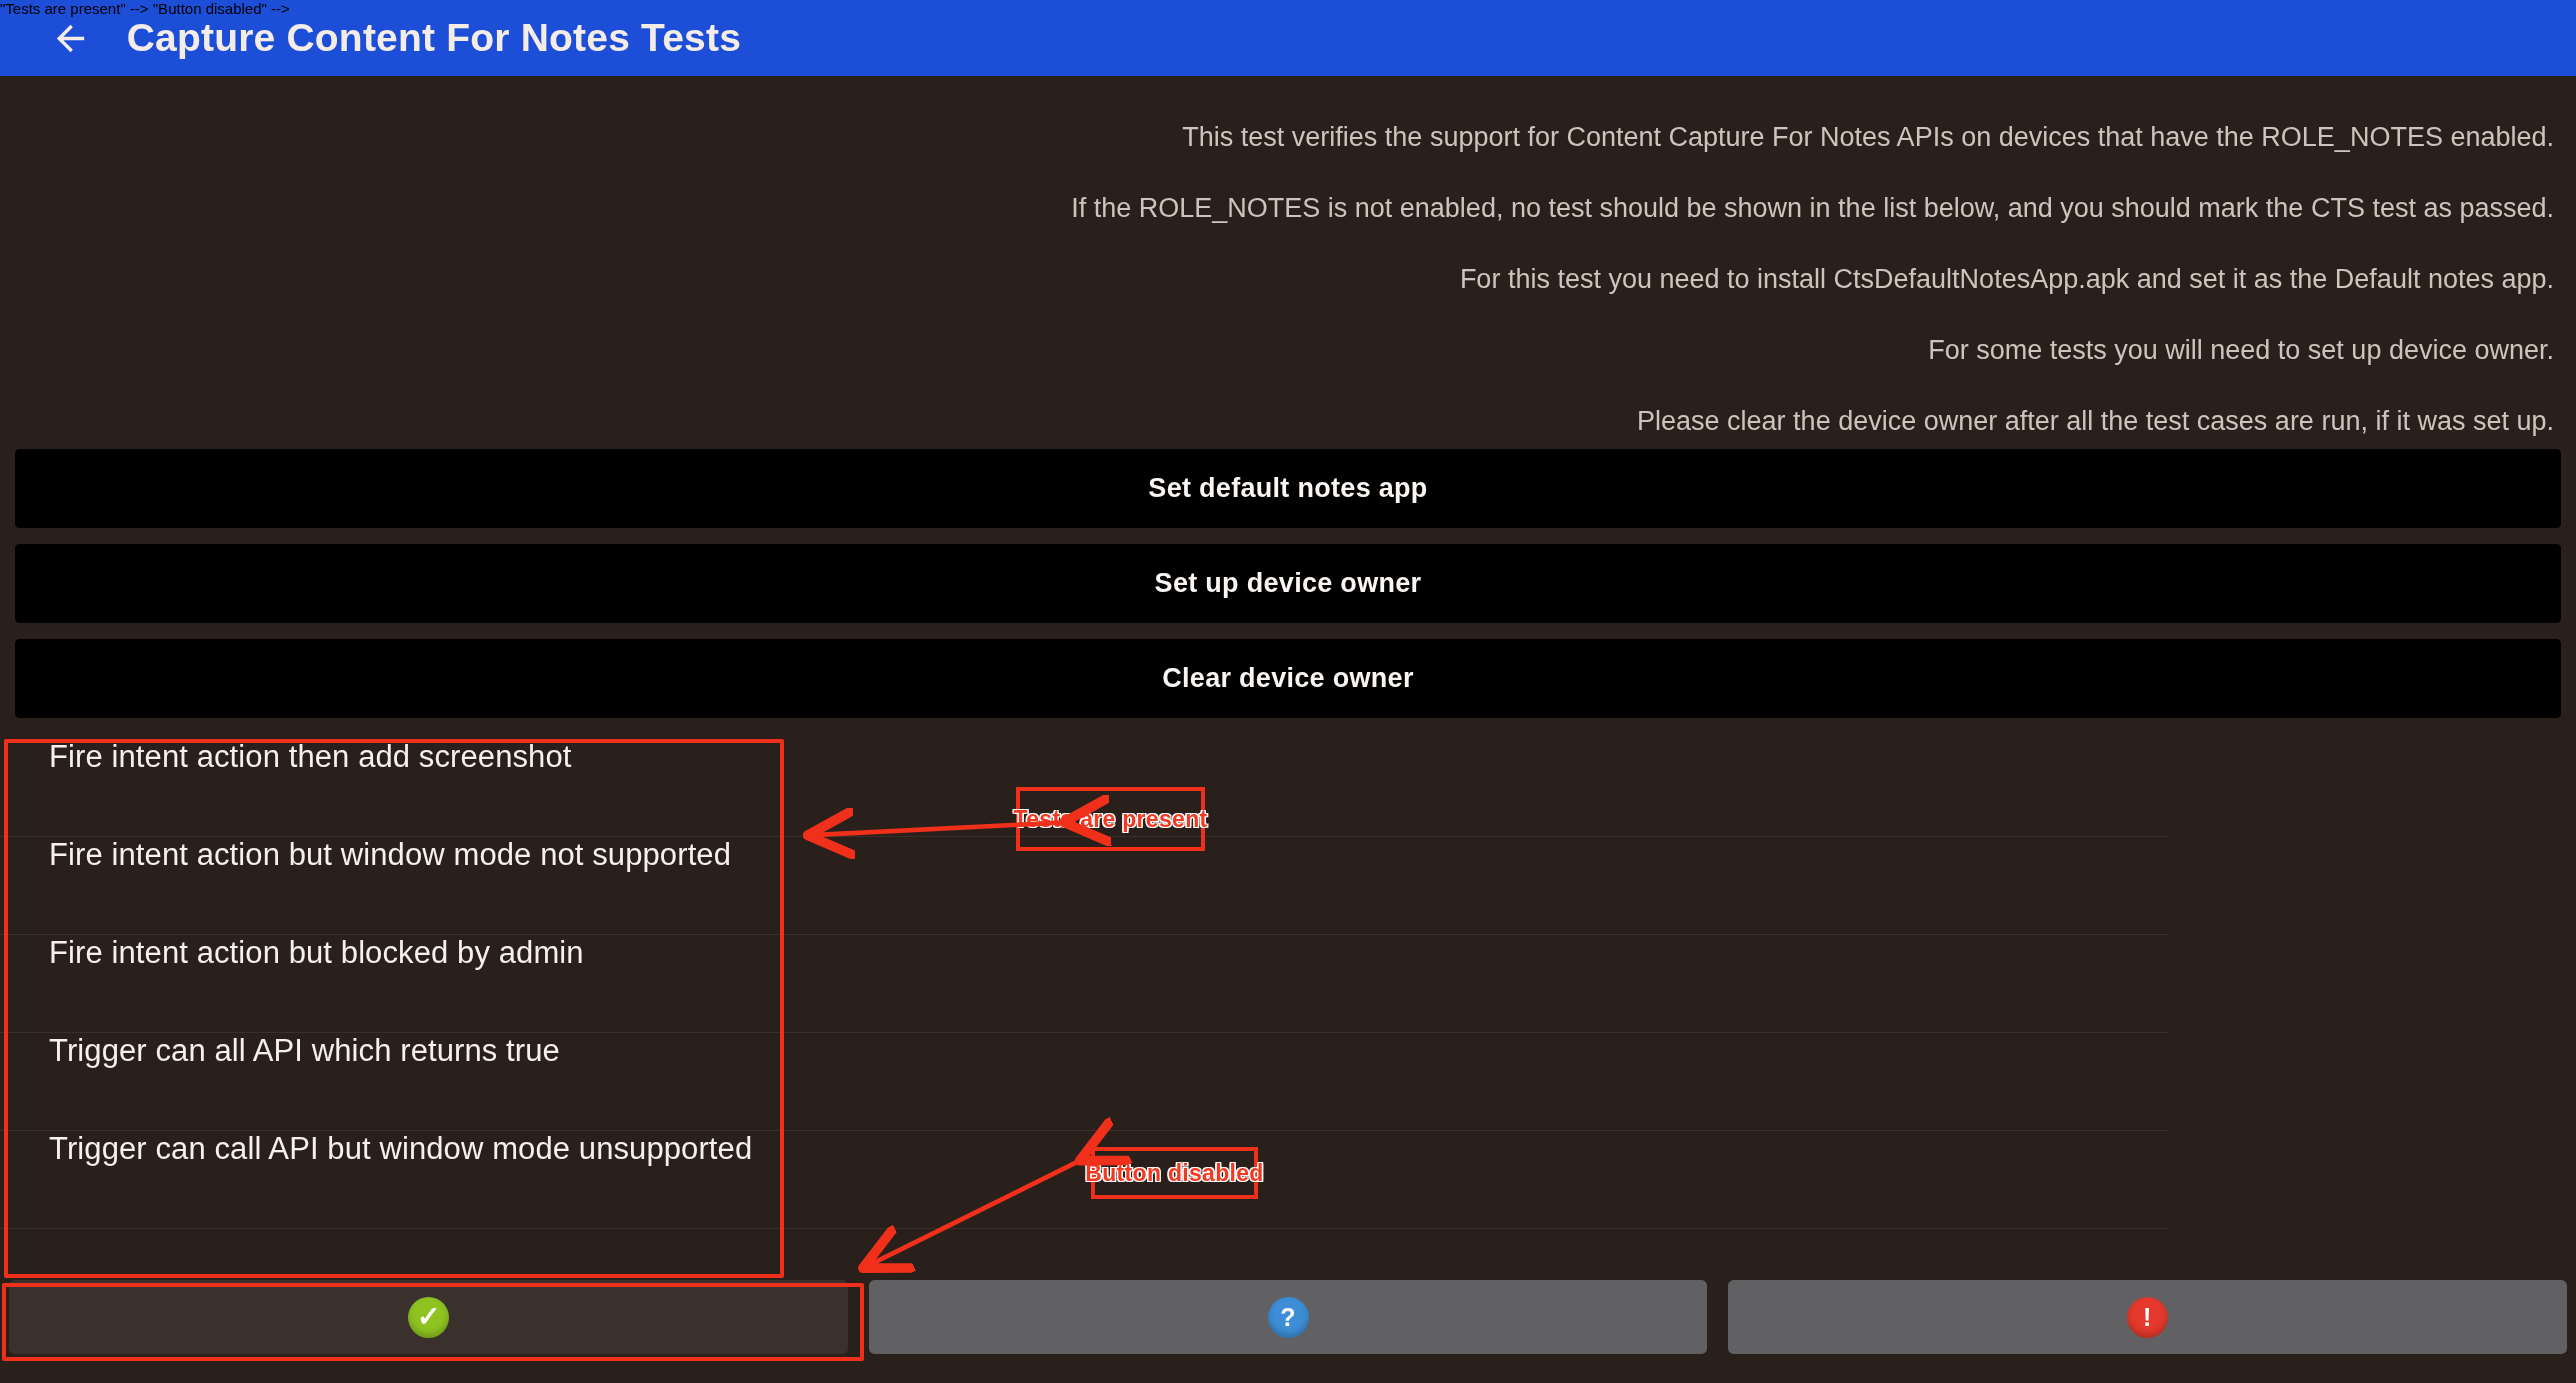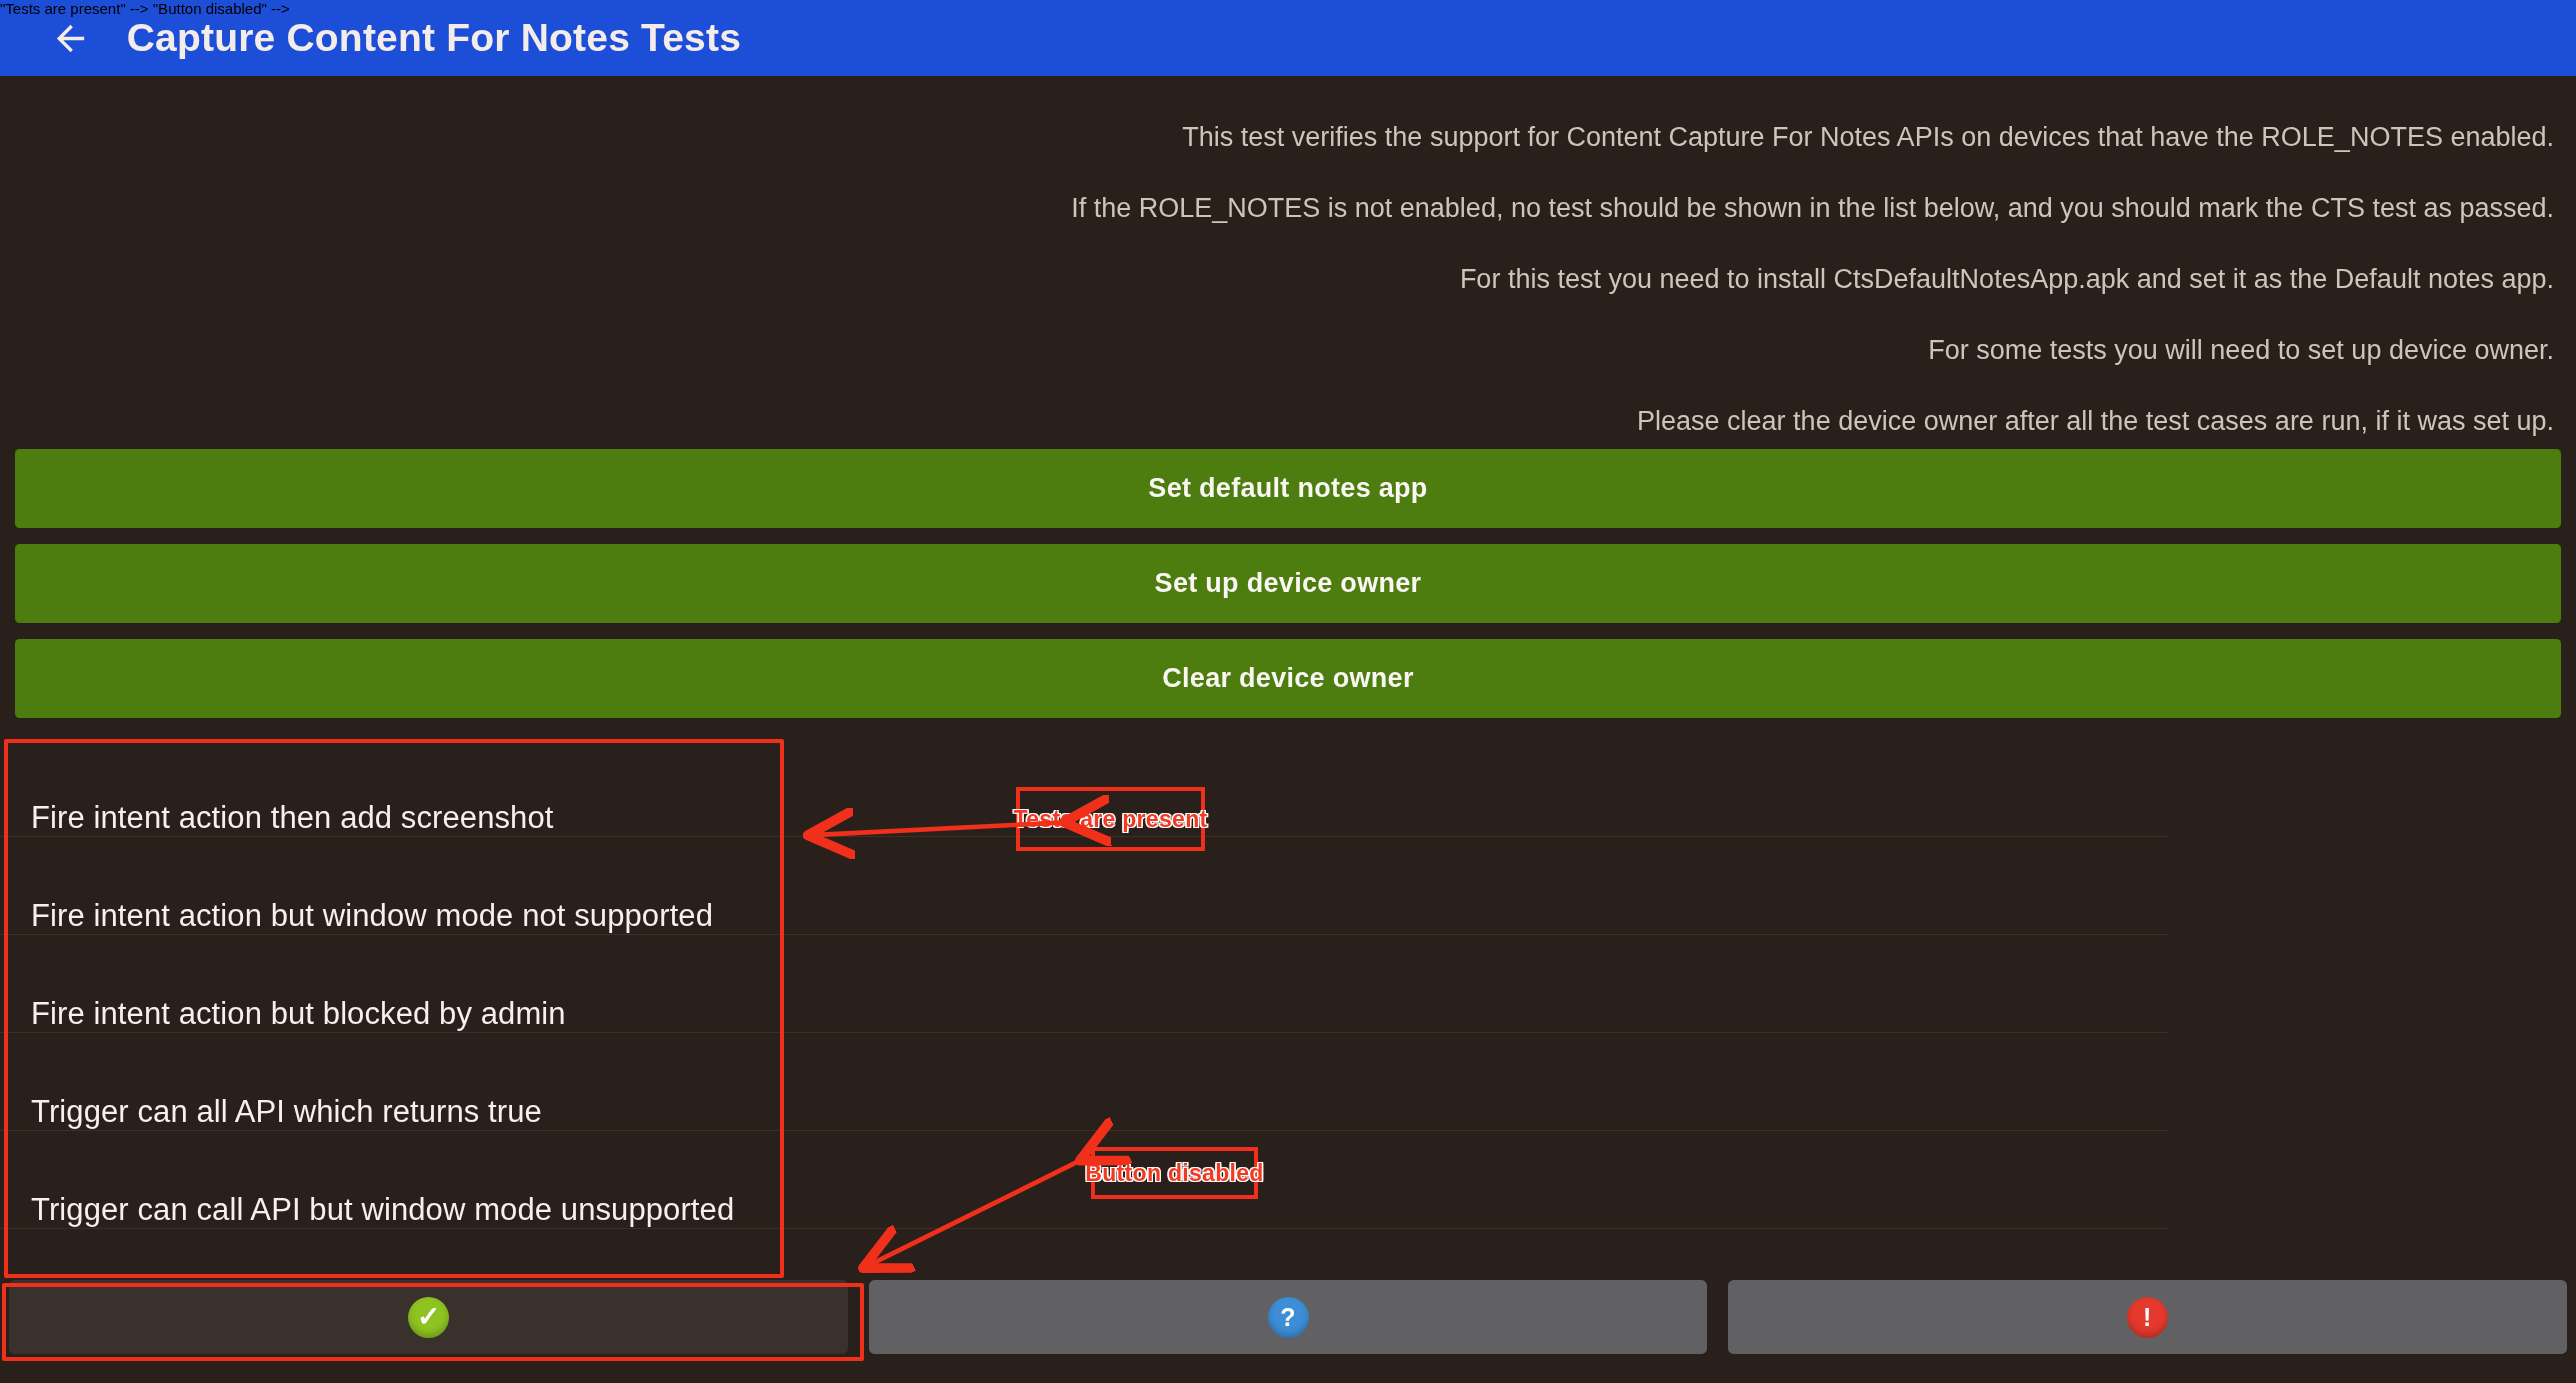--- a/index.html
+++ b/index.html
@@ -75,21 +75,21 @@
     position: absolute;
     left: 0; top: 449px;
     width: 2576px;
   }
   .btn-wide {
     display: block;
     box-sizing: border-box;
     width: 2546px;
     margin: 0 auto 16px auto;
     height: 79px;
-    background: #4d7c0f;
+    background: #000000;
     border: none;
     border-radius: 4.6px;
     color: #faf6f3;
     font-family: "Liberation Sans", sans-serif;
     font-size: 27px;
     font-weight: bold;
     letter-spacing: 0.3px;
     cursor: pointer;
     padding: 0;
   }
@@ -102,22 +102,22 @@
     width: 2576px;
     height: 539px;
     overflow: hidden;
   }
   .test-row {
     position: relative;
     box-sizing: border-box;
     width: 2168px;
     height: 98px;
     display: flex;
-    align-items: flex-end;
-    padding-left: 31px;
+    align-items: flex-start;
+    padding-left: 49px;
     border-bottom: 0.9px solid #3a2f29;
     cursor: pointer;
   }
   .test-row .label {
     font-size: 31px;
     color: #f6f1ee;
     white-space: nowrap;
     letter-spacing: 0.1px;
   }
 

